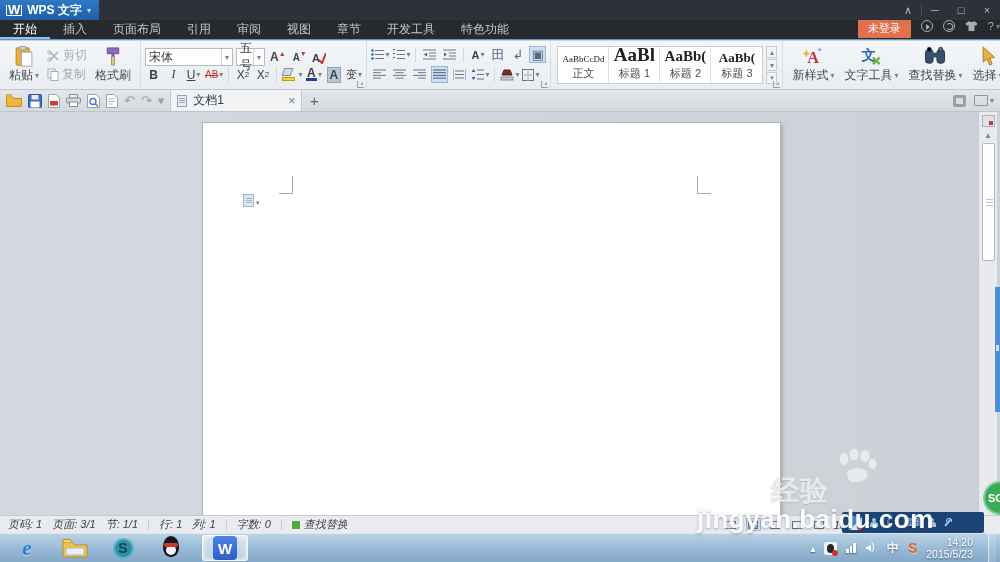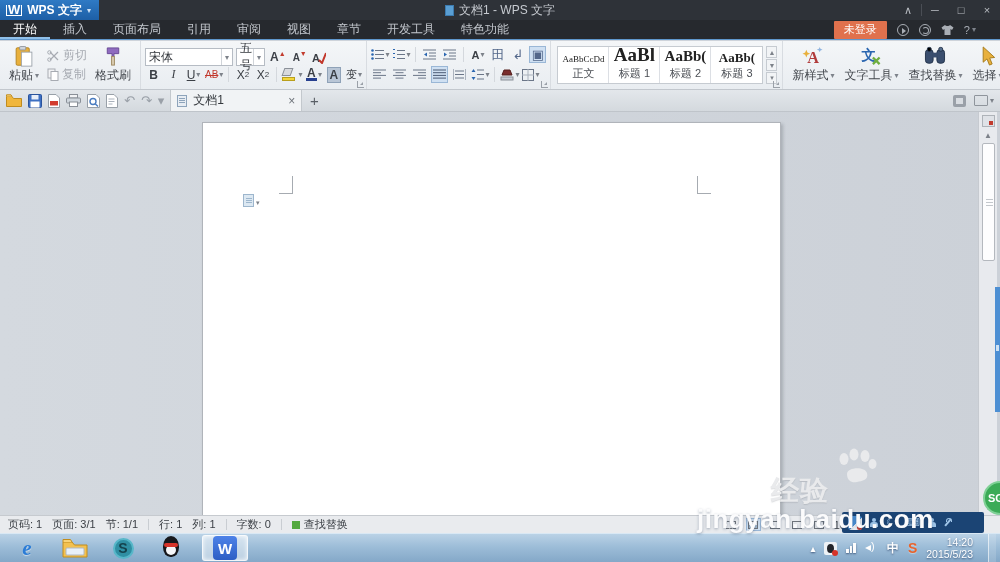--- a/index.html
+++ b/index.html
@@ -15,21 +15,21 @@
 .win-title { position:absolute; left:0; right:0; text-align:center; color:#c6cad0; font-size:12px; pointer-events:none; display:flex; justify-content:center; align-items:center; gap:5px; }
 .doc-ico { width:9px; height:11px; background:#5a9fd4; border:1px solid #3c7bb0; display:inline-block; }
 .win-controls { margin-left:auto; display:flex; align-items:center; height:20px; color:#b9bdc3; }
 .win-controls .wbtn { width:26px; height:20px; display:flex; align-items:center; justify-content:center; font-size:11px; }
 .win-sep { width:1px; height:12px; background:#4a4e55; }
 
 
 .tabrow { position:absolute; left:0; top:20px; width:1000px; height:20px; background:#26292e; display:flex; align-items:stretch; border-bottom:1px solid #5f97cd; }
 .rtab { padding:0 13px; display:flex; align-items:center; color:#c3c7cd; font-size:12px; cursor:default; }
 .rtab.active { color:#fff; box-shadow:inset 0 -2px 0 #8fc0ea; }
-.tabrow-right { margin-left:auto; display:flex; align-items:center; gap:10px; padding-right:24px; }
+.tabrow-right { margin-left:auto; display:flex; align-items:flex-start; gap:10px; padding-right:0; }
 .login-btn { background:#e0714d; color:#fff; font-size:11px; padding:1px 10px 2px; border-radius:1px; }
 .tr-ico { color:#a9aeb5; font-size:11px; display:flex; align-items:center; gap:2px; }
 .circle-ico { width:12px; height:12px; border-radius:50%; border:1.5px solid #a9aeb5; display:inline-block; position:relative; }
 .circle-ico.play:after { content:""; position:absolute; left:4px; top:3px; border-left:4px solid #a9aeb5; border-top:3px solid transparent; border-bottom:3px solid transparent; }
 .circle-ico.refresh:after { content:""; position:absolute; left:2px; top:2px; width:5px; height:5px; border:1.5px solid #a9aeb5; border-left-color:transparent; border-radius:50%; }
 
 
 .ribbon { position:absolute; left:0; top:41px; width:1000px; height:49px; background:linear-gradient(#f4f6f8,#e9edf1); border-bottom:1px solid #c2c7cd; display:flex; }
 .rgroup { position:relative; display:flex; padding:3px 4px; }
 .rgroup + .rgroup { border-left:1px solid #d8dce1; }
@@ -98,21 +98,21 @@
 .vs-ico { margin-top:3px; width:13px; height:12px; background:#dfe2e7; border:1px solid #aeb3b9; position:relative; }
 .vs-ico:after { content:""; position:absolute; right:1px; bottom:1px; width:4px; height:4px; background:#c23b2e; }
 .vs-arrow { color:#7d828a; font-size:8px; margin-top:4px; }
 .vs-thumb { margin-top:3px; width:13px; height:118px; background:#fdfdfe; border:1px solid #b4b8be; border-radius:2px; position:relative; }
 .vs-thumb:after { content:""; position:absolute; left:3px; top:55px; width:7px; height:1px; background:#c3c7cc; box-shadow:0 3px 0 #c3c7cc,0 6px 0 #c3c7cc; }
 .vs-down { position:absolute; bottom:3px; }
 .sidetab { position:absolute; right:0; top:175px; width:5px; height:125px; background:#4d8fd3; }
 .sidetab:after { content:""; position:absolute; left:1px; top:58px; width:3px; height:6px; background:#cfe2f4; }
 
 
-.statusbar { position:absolute; left:0; top:515px; width:1000px; height:18px; background:#e9ebee; border-top:1px solid #c6cacf; display:flex; align-items:center; font-size:11px; color:#3c4046; padding:0 8px; gap:10px; }
+.statusbar { position:absolute; left:0; top:515px; width:1000px; height:18px; background:#e9ebee; border-top:1px solid #c6cacf; display:flex; align-items:center; font-size:11px; color:#3c4046; padding:0 8px; gap:10px;font-style:italic; }
 .sb-sep { width:1px; height:11px; background:#c9cdd2; }
 .sb-spell { display:flex; align-items:center; gap:4px; }
 .sb-spell .sq { width:8px; height:8px; background:#53a93f; display:inline-block; }
 .sb-right { margin-left:auto; display:flex; align-items:center; gap:7px; padding-right:140px; }
 .sb-ico { width:15px; height:13px; border:1px solid transparent; display:flex; align-items:center; justify-content:center; }
 .sb-ico .r { width:10px; height:8px; border:1px solid #6f747b; }
 .sb-ico.fs .r { border-style:dashed; }
 .sb-ico.active { background:#cfe0f2; border-color:#9ab7d6; }
 .sb-ico .half { width:10px; height:8px; border:1px solid #6f747b; background:linear-gradient(#fff 50%,#9fb6cc 50%); }
 .sb-zoom { font-size:11px; color:#3c4046; }
@@ -167,24 +167,20 @@
 <body>
 
 <div id="app">
 
   <div class="titlebar">
     <div class="logo-btn">
       <span class="logo-w">W</span>
       <span>WPS 文字</span>
       <span class="caret">▾</span>
     </div>
-    <div class="win-title">
-      <span class="doc-ico"></span>
-      <span>文档1 - WPS 文字</span>
-    </div>
     <div class="win-controls">
       <span class="wbtn">∧</span>
       <span class="win-sep"></span>
       <span class="wbtn">─</span>
       <span class="wbtn">□</span>
       <span class="wbtn">×</span>
     </div>
   </div>
 
   <div class="tabrow">

